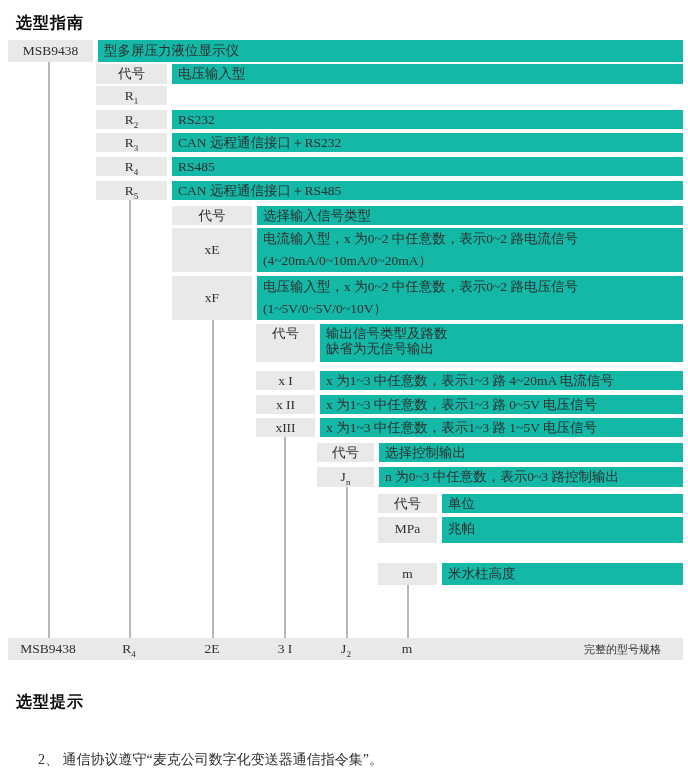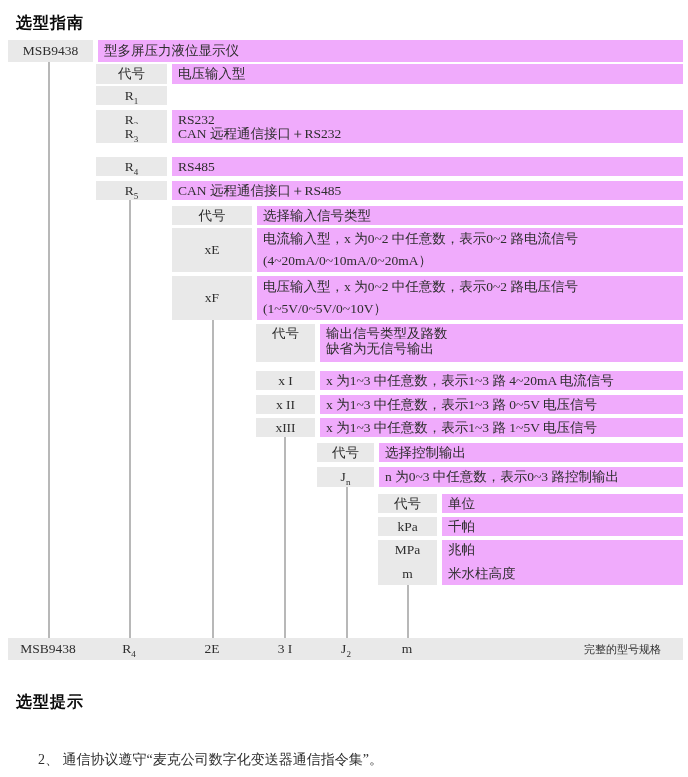--- a/index.html
+++ b/index.html
@@ -19,21 +19,21 @@
   #title-notes{top:684px;text-align:right;}
 
   
   .trow{position:absolute;display:flex;}
   .trow .code{
     background:#e9e9e9;text-align:center;color:#2e2e2e;
     font-size:13.5px;flex:0 0 auto;
   }
   .trow .gap{width:5px;flex:0 0 auto;background:#ffffff;}
   .trow .desc{
-    background:#f0abfc;flex:1 1 auto;text-align:left;
+    background:#14b8a6;flex:1 1 auto;text-align:left;
     padding-left:6px;font-size:13.5px;color:#2e2e2e;white-space:nowrap;
   }
   .trow .code,.trow .desc{display:block;}
   .oneline .code,.oneline .desc{line-height:var(--lh);}
   .twoline .code{line-height:44px;}
   .twoline .desc .ln{display:block;line-height:22px;}
   sub{font-size:9px;line-height:0;}
 
   
   .l0{left:8px;width:675px;}  .l0 .code{width:85px;}
@@ -86,21 +86,21 @@
     </div>
     <div class="trow l1 oneline" style="top:86px;height:19px;--lh:19px">
       <div class="code"><span>R</span><sub>1</sub></div>
       <div class="gap"></div>
     </div>
     <div class="trow l1 oneline" style="top:110px;height:19px;--lh:19px">
       <div class="code"><span>R</span><sub>2</sub></div>
       <div class="gap"></div>
       <div class="desc">RS232</div>
     </div>
-    <div class="trow l1 oneline" style="top:124px;height:19px;--lh:19px">
+    <div class="trow l1 oneline" style="top:133px;height:19px;--lh:19px">
       <div class="code"><span>R</span><sub>3</sub></div>
       <div class="gap"></div>
       <div class="desc">CAN 远程通信接口＋RS232</div>
     </div>
     <div class="trow l1 oneline" style="top:157px;height:19px;--lh:19px">
       <div class="code"><span>R</span><sub>4</sub></div>
       <div class="gap"></div>
       <div class="desc">RS485</div>
     </div>
     <div class="trow l1 oneline" style="top:181px;height:19px;--lh:19px">
@@ -171,21 +171,21 @@
     <div class="trow l5 oneline" style="top:494px;height:19px;--lh:19px">
       <div class="code">代号</div>
       <div class="gap"></div>
       <div class="desc">单位</div>
     </div>
     <div class="trow l5 oneline" style="top:517px;height:19px;--lh:19px">
       <div class="code">kPa</div>
       <div class="gap"></div>
       <div class="desc">千帕</div>
     </div>
-    <div class="trow l5 oneline" style="top:540px;height:24px;--lh:19px">
+    <div class="trow l5 oneline" style="top:519px;height:24px;--lh:19px">
       <div class="code">MPa</div>
       <div class="gap"></div>
       <div class="desc">兆帕</div>
     </div>
     <div class="trow l5 oneline" style="top:563px;height:22px;--lh:22px">
       <div class="code">m</div>
       <div class="gap"></div>
       <div class="desc">米水柱高度</div>
     </div>
 

